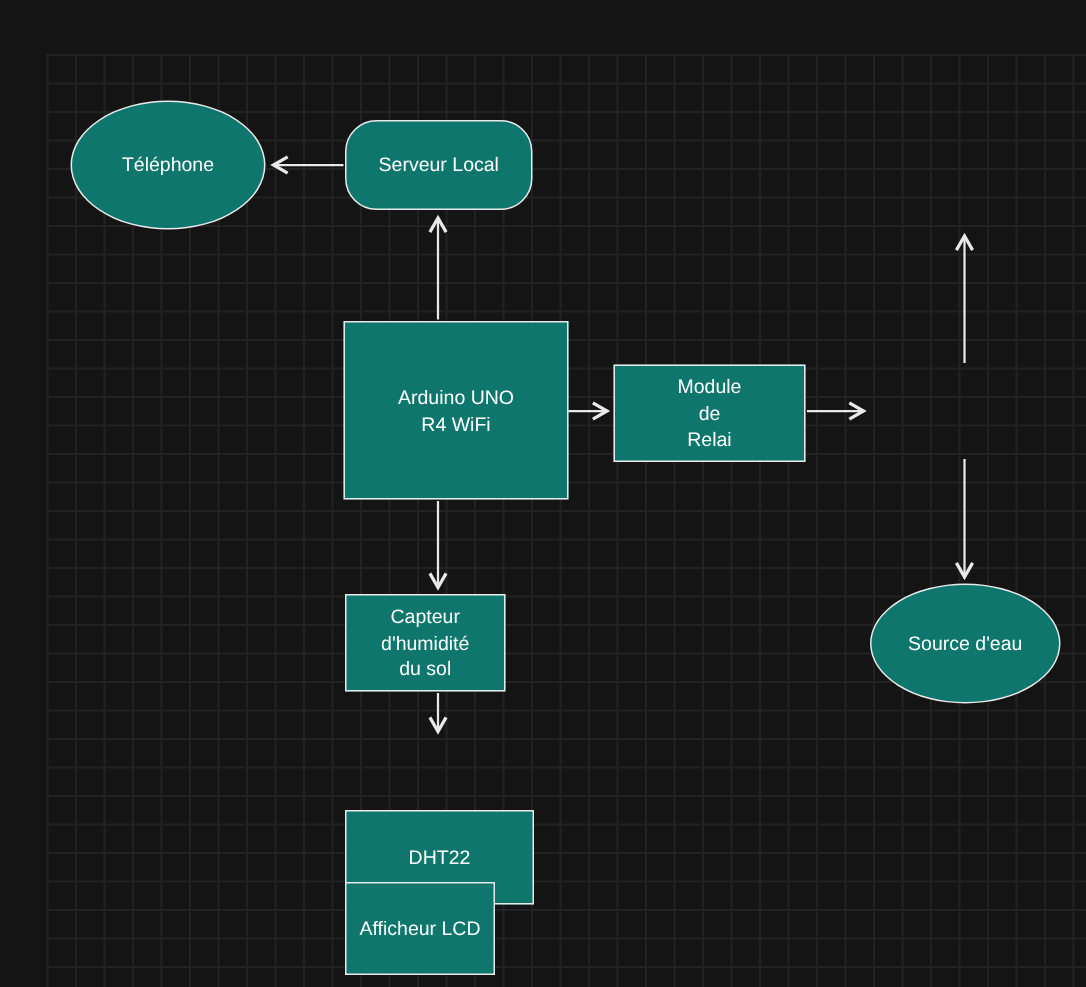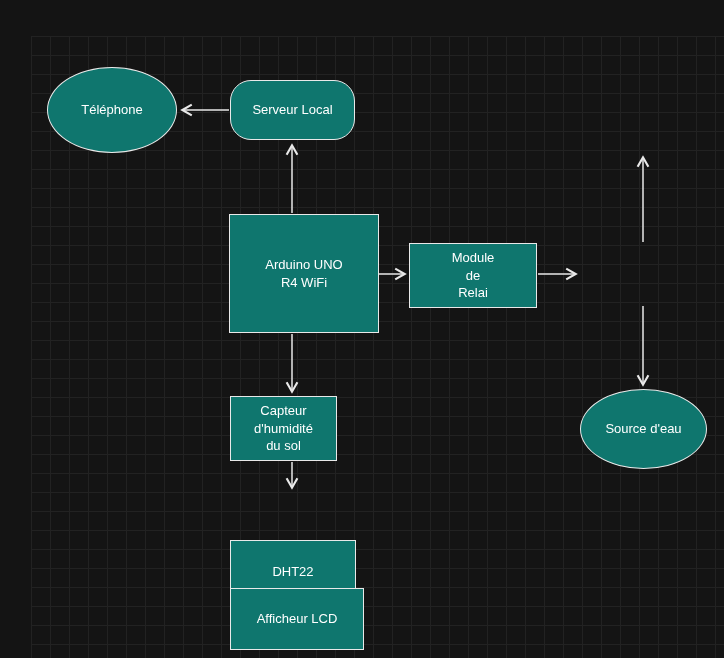--- a/index.html
+++ b/index.html
@@ -109,16 +109,16 @@
   <div class="node" style="left:230px; top:396px; width:107px; height:65px;">
     <span>Capteur
 d'humidité
 du sol</span>
   </div>
 
   <div class="node" style="left:230px; top:492px; width:126px; height:63px;margin-top:48px;">
     <span>DHT22</span>
   </div>
 
-  <div class="node" style="left:230px; top:588px; width:134px; height:62px;">
+  <div class="node" style="left:230px; top:588px; width:100px; height:62px;">
     <span>Afficheur LCD</span>
   </div>
 </div>
 
 </body></html>

